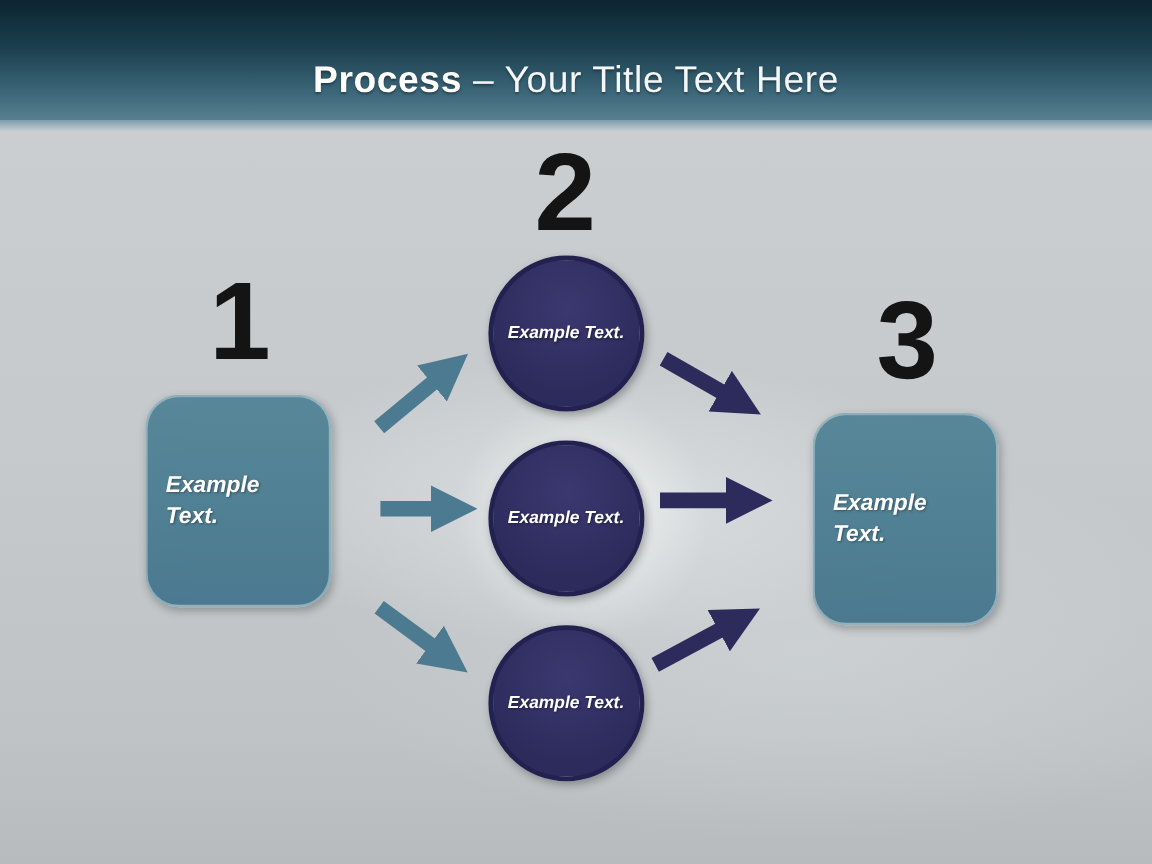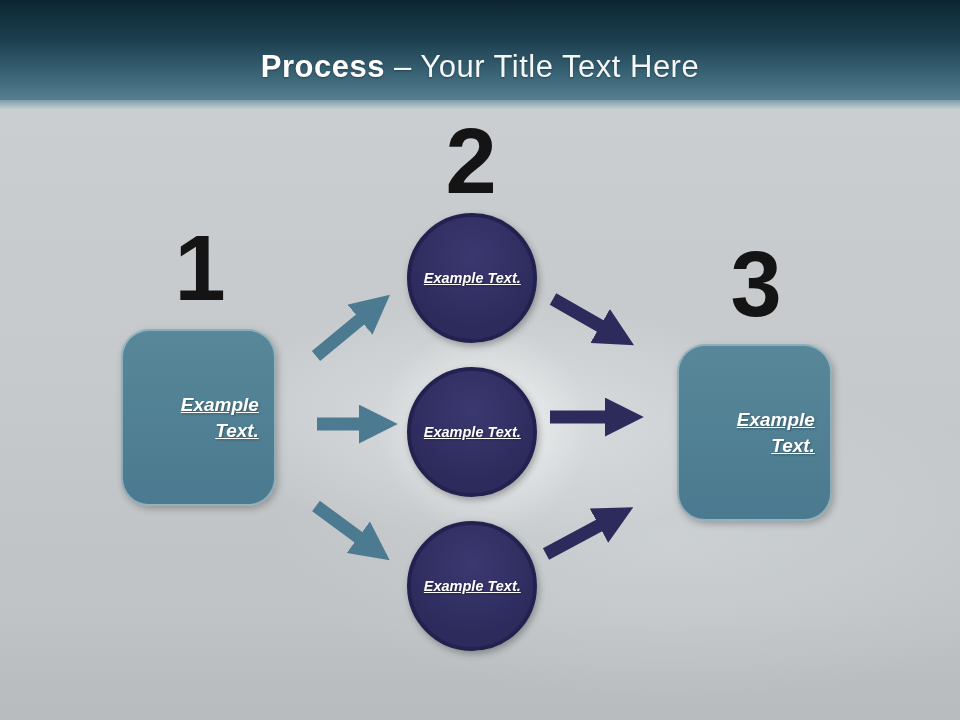--- a/index.html
+++ b/index.html
@@ -55,24 +55,23 @@
     border:4px solid #232150;
     box-shadow:2px 3px 7px rgba(0,0,0,0.3);
     display:flex;align-items:center;justify-content:center;
     box-sizing:border-box;
   }
   .circle-top{top:213px;}
   .circle-mid{top:367px;}
   .circle-bottom{top:521px;}
   
   .shape-label{
-    display:block;width:80%;text-align:right;color:#ffffff;
+    display:block;width:80%;text-align:left;color:#ffffff;
     font-weight:700;font-style:italic;font-size:19px;line-height:1.35;
     text-shadow:1px 1px 2px rgba(0,0,0,0.35);
-    text-decoration:underline;
   }
   .shape-label.small{font-size:14.5px;line-height:1.3;}
   
   .arrows{position:absolute;left:0;top:0;width:960px;height:720px;pointer-events:none;}
 </style>
 </head>
 <body>
 
 <div class="slide">
 

